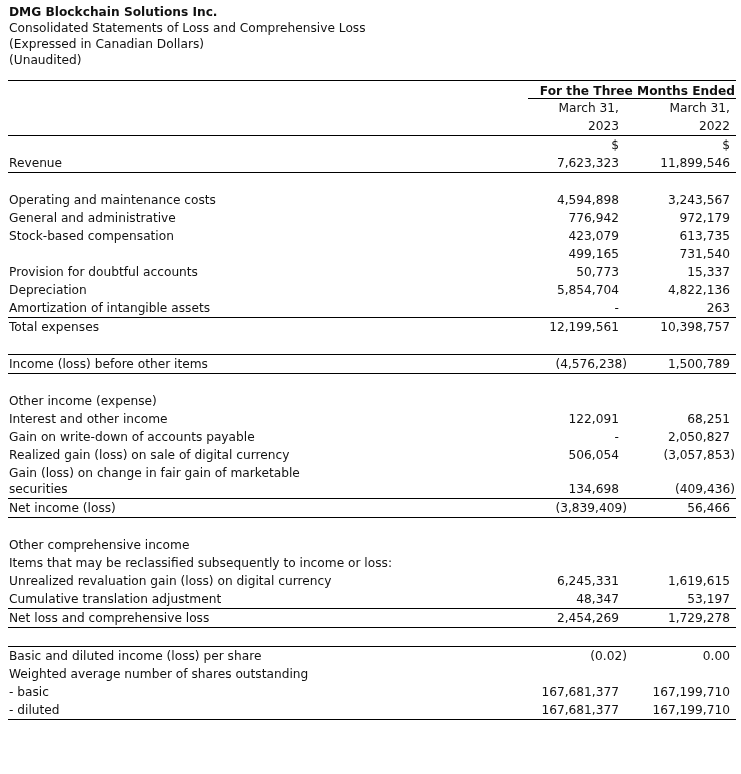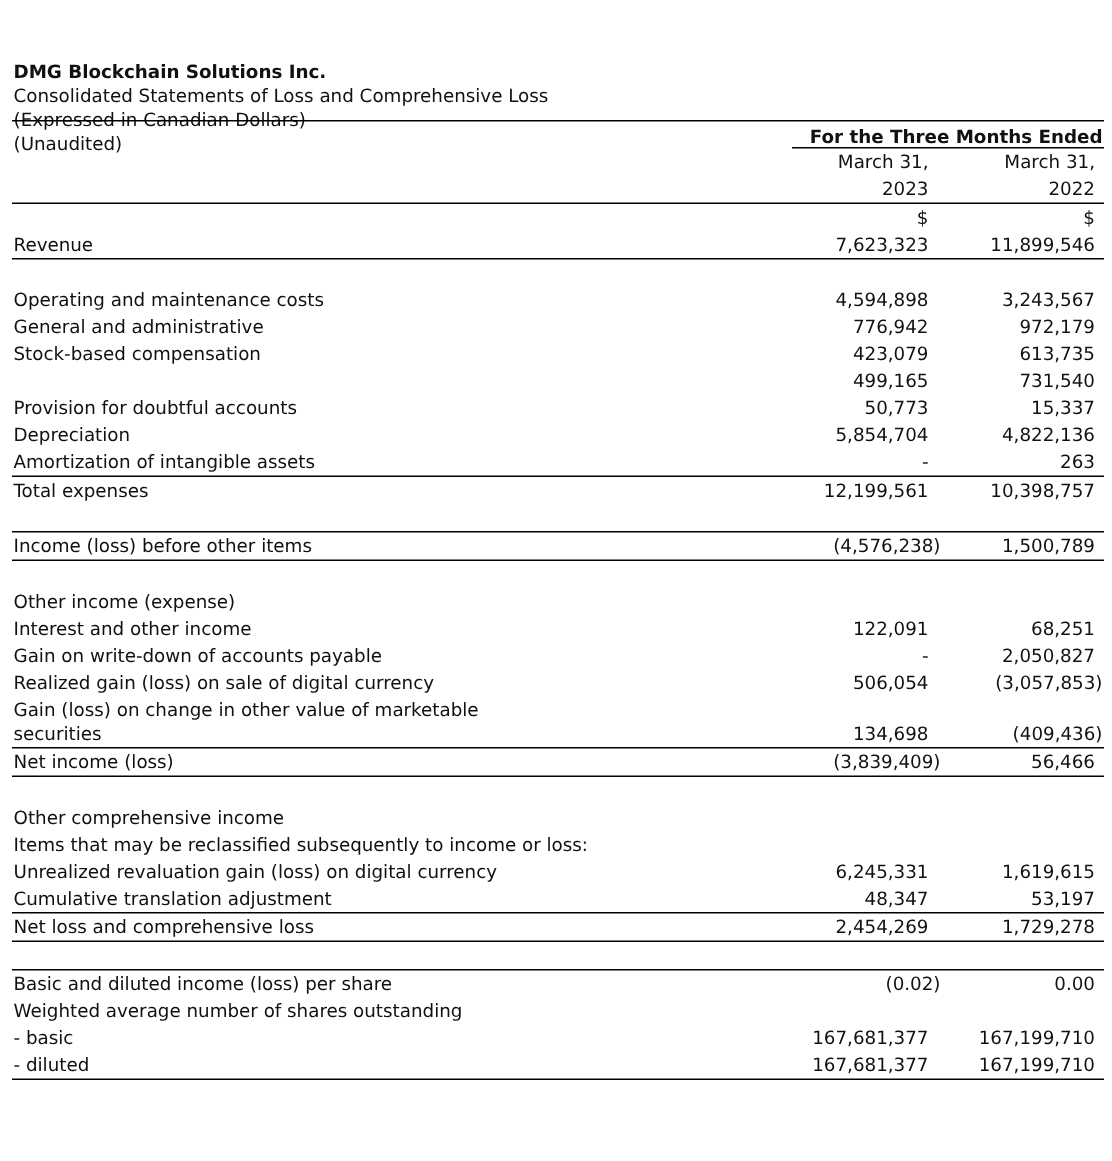--- a/index.html
+++ b/index.html
@@ -2,21 +2,21 @@
 <html><head>
   <meta charset="utf-8">
   <style>
     html, body { margin: 0; padding: 0; background: #ffffff; }
     body {
       width: 741px; height: 774px; position: relative; overflow: hidden;
       font-family: "DejaVu Sans", "Liberation Sans", sans-serif;
       font-size: 12.2px; color: #111111;
     }
     .header { position: absolute; left: 9px; top: 4px; line-height: 16px; }
-    .header .company { font-weight: bold; margin-top: 36px; }
+    .header .company { font-weight: bold; }
     .stmt { position: absolute; left: 8px; top: 80px; width: 728px; }
     .row { position: relative; height: 18px; line-height: 18px; }
     .row .lbl { position: absolute; left: 1px; white-space: nowrap; }
     .row .c1 { position: absolute; right: 117px; text-align: right; white-space: nowrap; }
     .row .c2 { position: absolute; right: 6px; text-align: right; white-space: nowrap; }
     .row .c1.paren { right: 109px; }
     .row .c2.paren { right: 1px; }
     .b { font-weight: normal; }
     .topline { border-top: 1px solid #000; }
     .botline { border-bottom: 1px solid #000; }
@@ -127,21 +127,21 @@
     <span class="c1">-</span>
     <span class="c2">2,050,827</span>
   </div>
   <div class="row">
     <span class="lbl">Realized gain (loss) on sale of digital currency</span>
     <span class="c1">506,054</span>
     <span class="c2 paren">(3,057,853)</span>
   </div>
   <div class="row wrap2 botline">
     <span class="lbl">
-      <span>Gain (loss) on change in other value of marketable</span><br>
+      <span>Gain (loss) on change in fair gain of marketable</span><br>
       <span>securities</span>
     </span>
     <span class="c1">134,698</span>
     <span class="c2 paren">(409,436)</span>
   </div>
   <div class="row b botline">
     <span class="lbl">Net income (loss)</span>
     <span class="c1 paren">(3,839,409)</span>
     <span class="c2">56,466</span>
   </div>

